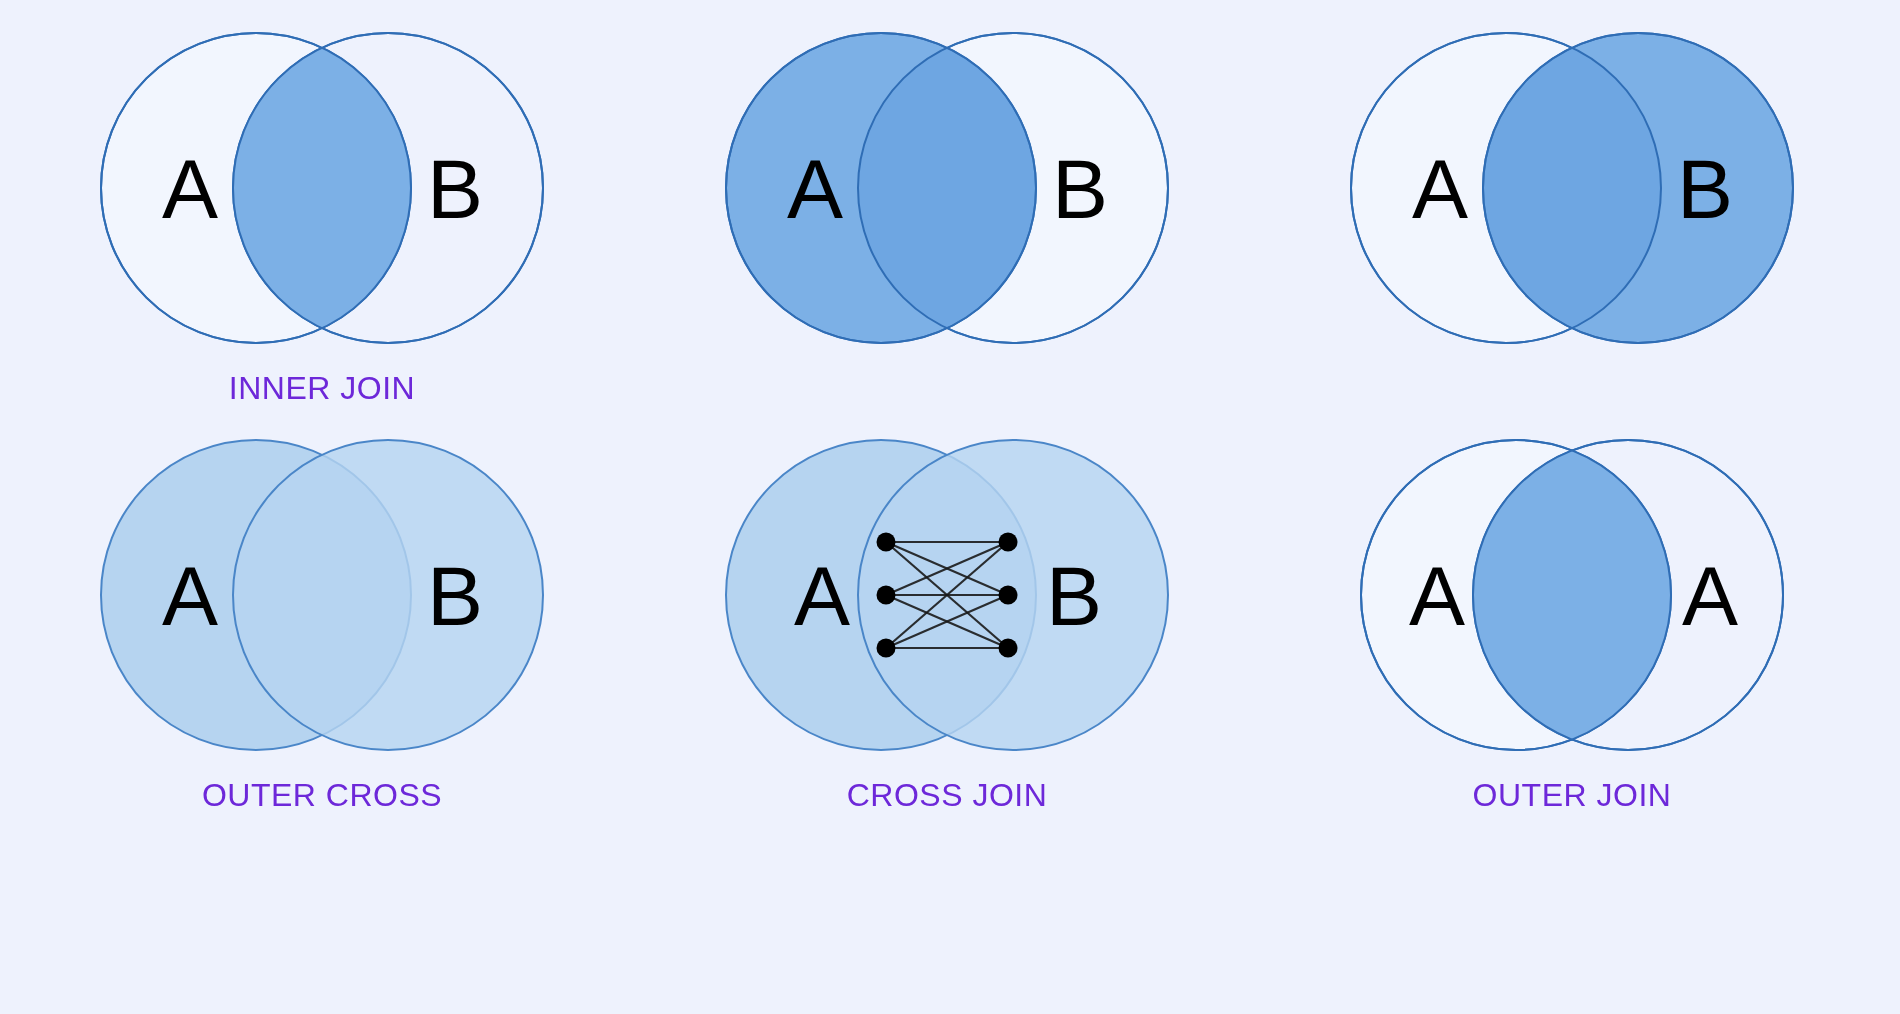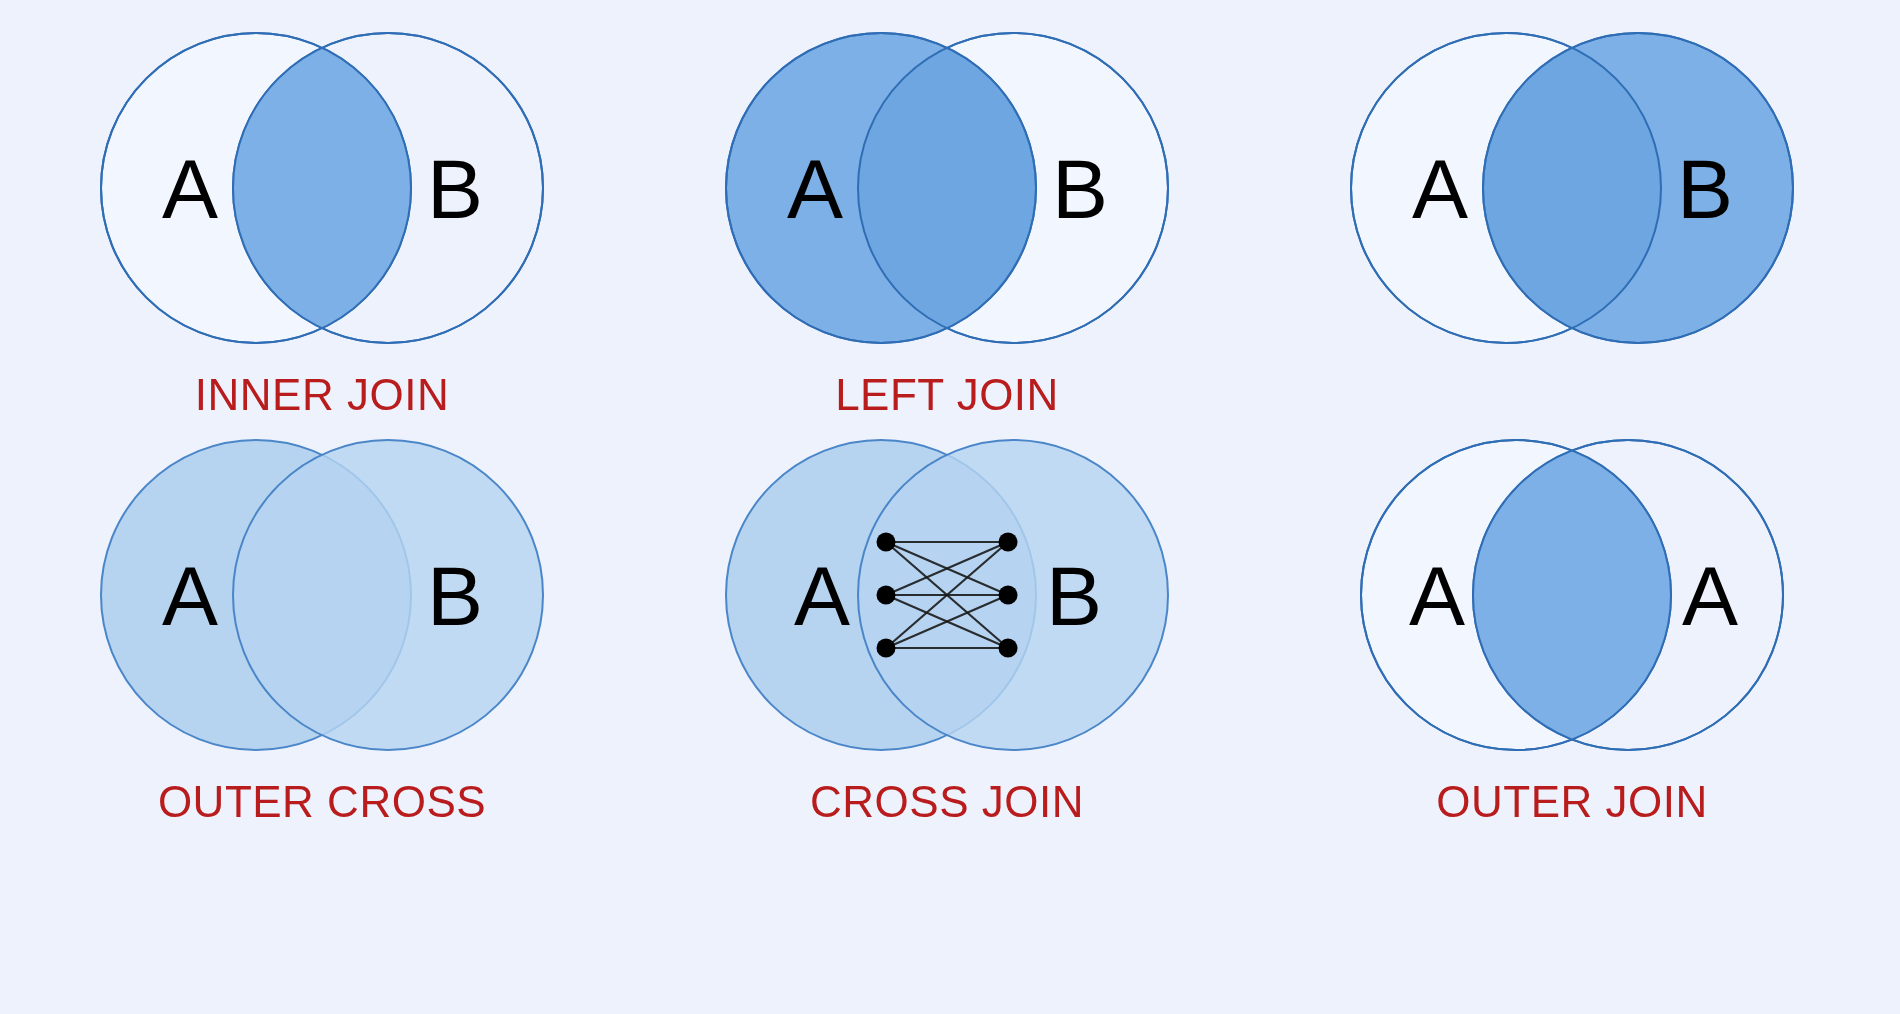--- a/index.html
+++ b/index.html
@@ -33,24 +33,24 @@
     height: 360px;
     display: block;
   }
   .caption {
     position: absolute;
     left: 0;
     top: 352px;
     width: 620px;
     text-align: center;
     font-family: "Liberation Sans", sans-serif;
-    font-size: 44px;
+    font-size: 32px;
     font-weight: 400;
     letter-spacing: 0.5px;
-    color: #b91c1c;
+    color: #6d28d9;
     white-space: nowrap;
   }
   .set-label {
     font-family: "Liberation Sans", sans-serif;
     font-size: 84px;
     font-weight: 400;
     fill: #000000;
   }
 </style>
 </head>
@@ -88,21 +88,20 @@
       <circle cx="376" cy="170" r="155" fill="#f2f6fe" stroke="#2f6db5" stroke-width="2"></circle>
       <circle cx="244" cy="170" r="155" fill="#7cb0e6" stroke="#2f6db5" stroke-width="2"></circle>
       <g clip-path="url(#clipA2)">
         <circle cx="376" cy="170" r="155" fill="#5e9cdd" fill-opacity="0.45"></circle>
       </g>
       <circle cx="244" cy="170" r="155" fill="none" stroke="#2f6db5" stroke-width="2"></circle>
       <circle cx="376" cy="170" r="155" fill="none" stroke="#2f6db5" stroke-width="2"></circle>
       <text class="set-label" x="178" y="200" text-anchor="middle">A</text>
       <text class="set-label" x="443" y="200" text-anchor="middle">B</text>
     </svg>
-    <div class="caption">LEFT JOIN</div>
   </div>
 
   <div class="panel" style="left:1262px; top:18px;">
     <svg class="venn-svg" viewBox="0 0 620 360">
       <defs>
         <clipPath id="clipB3">
             <circle cx="376" cy="170" r="155"></circle>
           </clipPath>
       </defs>
       <circle cx="244" cy="170" r="155" fill="#f2f6fe" stroke="#2f6db5" stroke-width="2"></circle>

